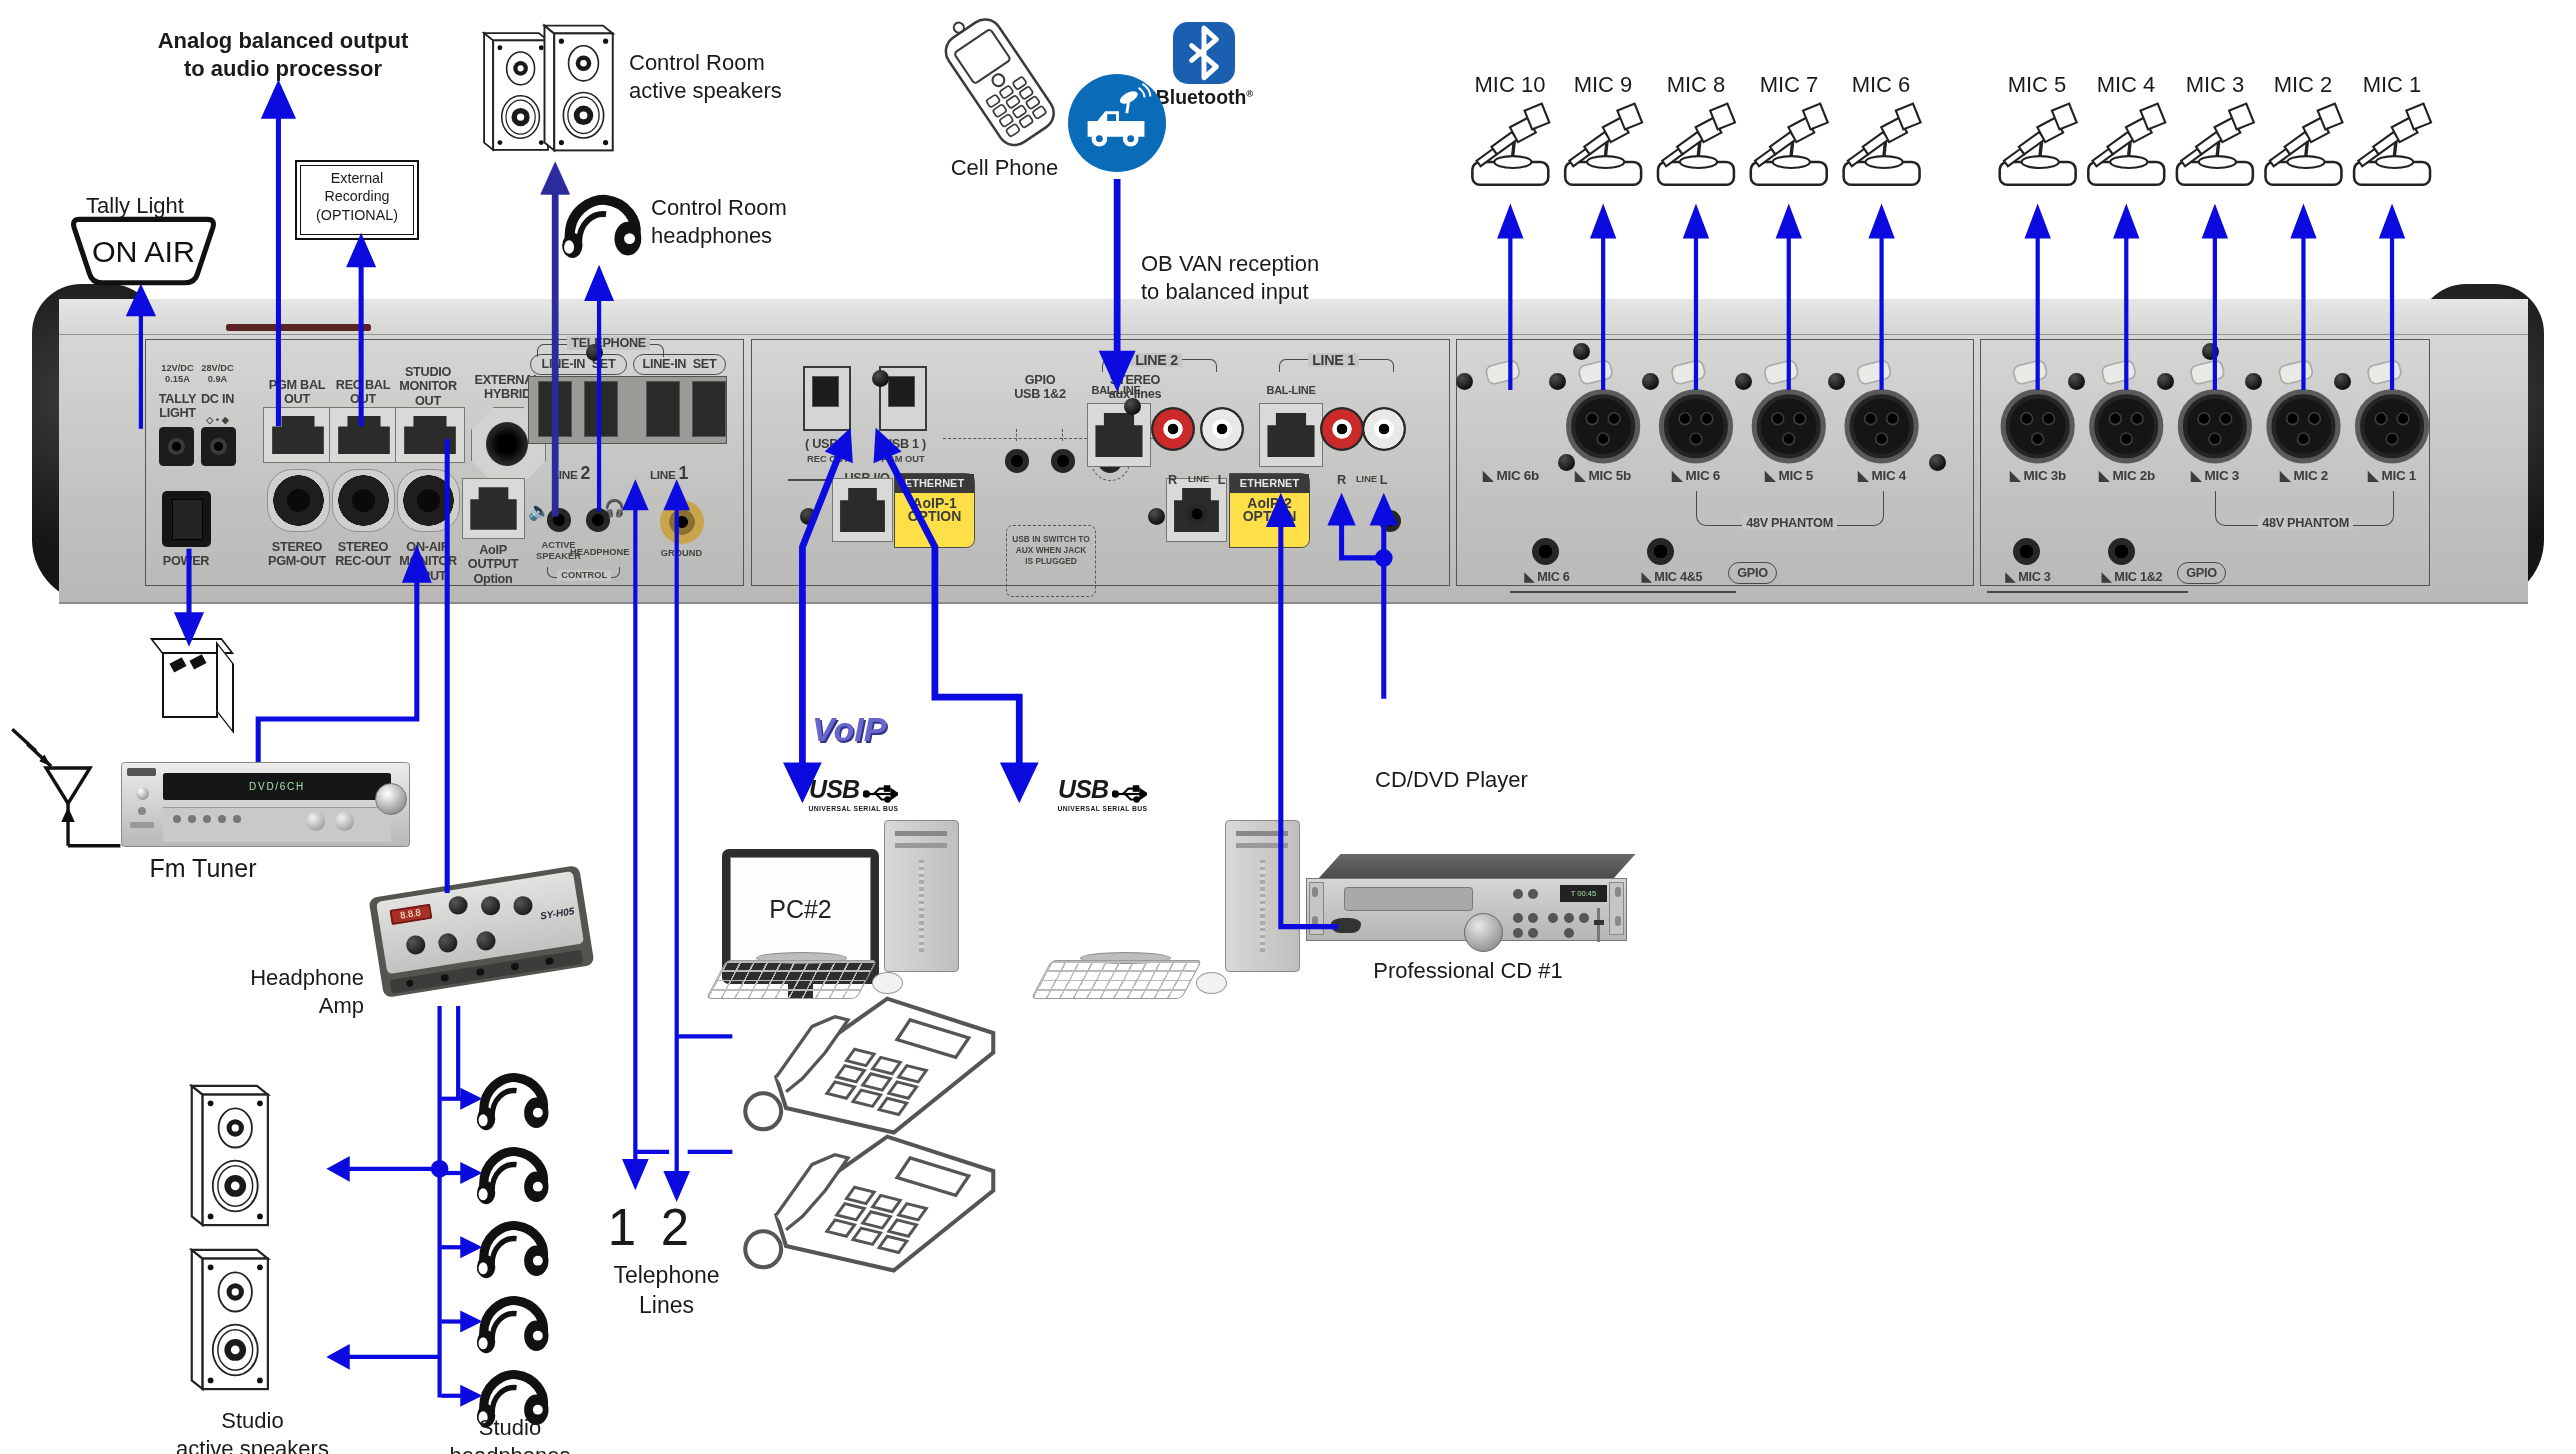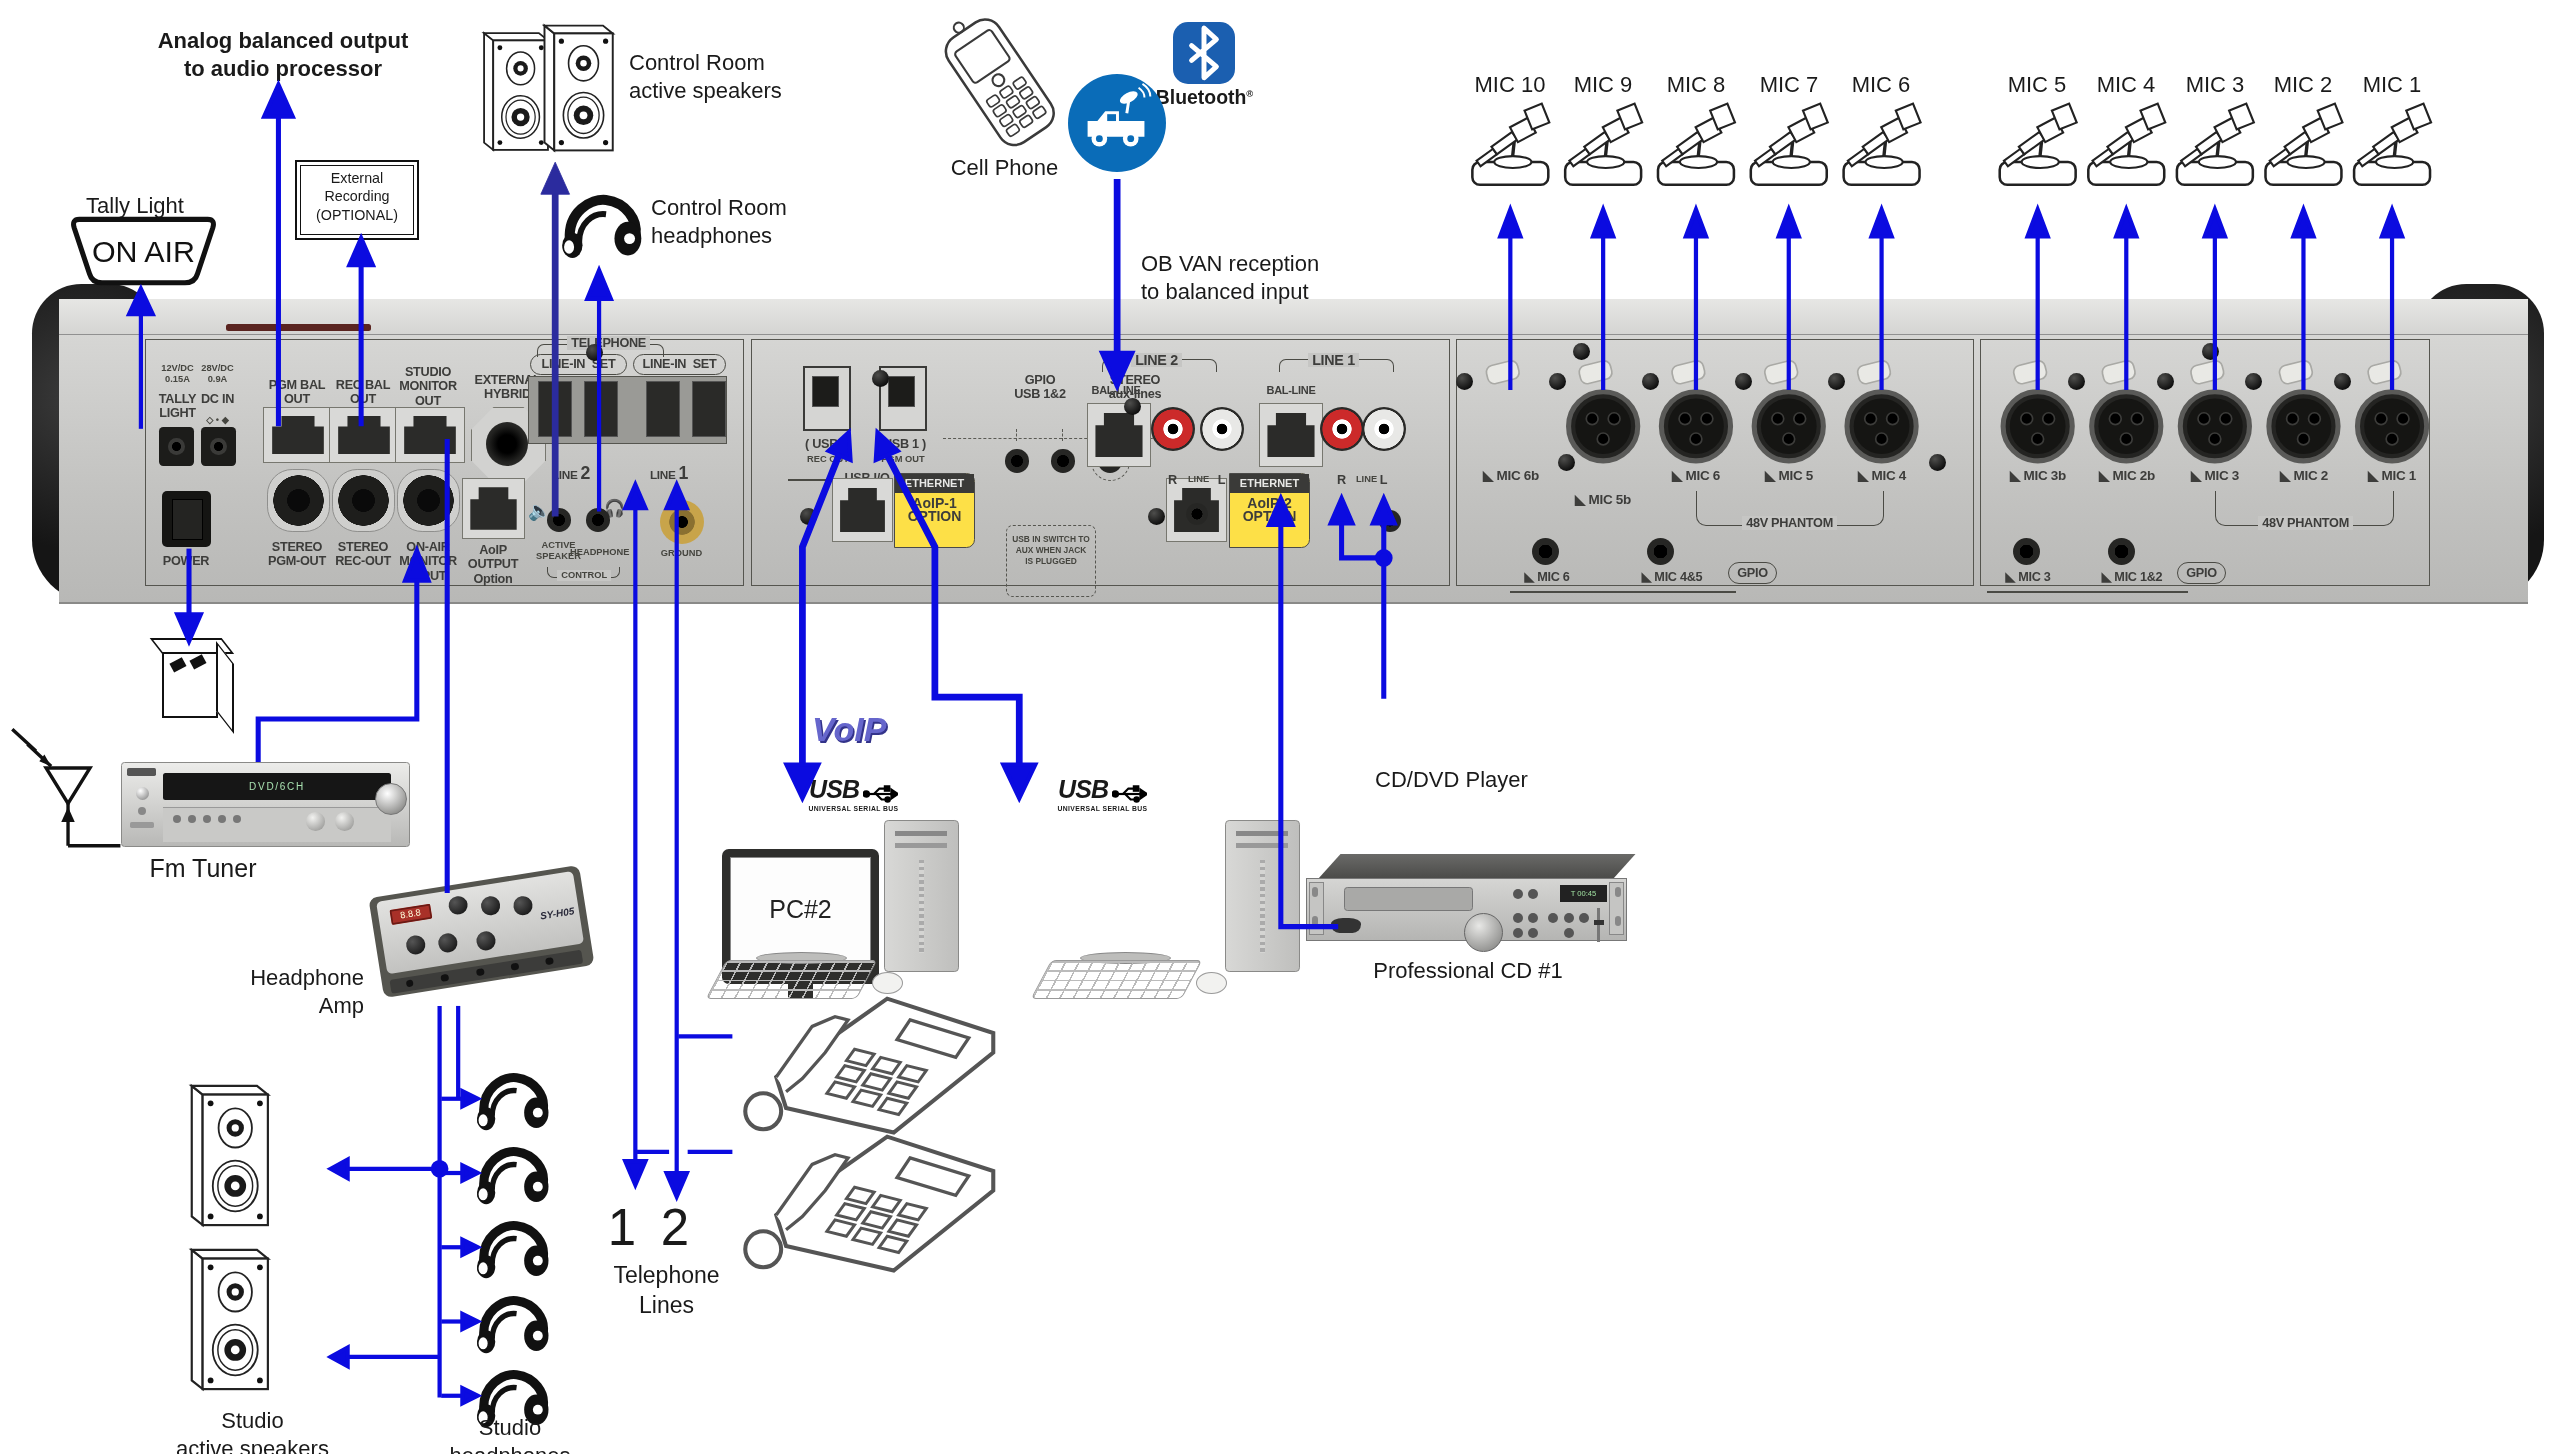--- a/index.html
+++ b/index.html
@@ -260,21 +260,21 @@
       <rect x="2202" y="430" width="38" height="22" rx="8" transform="rotate(-14 2221 441)"></rect>
       <rect x="2387" y="430" width="38" height="22" rx="8" transform="rotate(-14 2406 441)"></rect>
         <rect x="2492" y="430" width="38" height="22" rx="8" transform="rotate(-14 2511 441)"></rect>
       <rect x="2597" y="430" width="38" height="22" rx="8" transform="rotate(-14 2616 441)"></rect>
         <rect x="2702" y="430" width="38" height="22" rx="8" transform="rotate(-14 2721 441)"></rect>
       <rect x="2807" y="430" width="38" height="22" rx="8" transform="rotate(-14 2826 441)"></rect>
     </g>
   </svg>
 
   <div class="abs plbl" style="left:1477px;top:469px;width:68px;font-size:13.5px;">◣ <span>MIC 6b</span></div>
-  <div class="abs plbl" style="left:1569px;top:469px;width:68px;font-size:13.5px;margin-top:24px;">◣ <span>MIC 5b</span></div>
+  <div class="abs plbl" style="left:1569px;top:469px;width:68px;font-size:13.5px;">◣ <span>MIC 5b</span></div>
   <div class="abs plbl" style="left:1662px;top:469px;width:68px;font-size:13.5px;">◣ <span>MIC 6</span></div>
   <div class="abs plbl" style="left:1755px;top:469px;width:68px;font-size:13.5px;">◣ <span>MIC 5</span></div>
   <div class="abs plbl" style="left:1848px;top:469px;width:68px;font-size:13.5px;">◣ <span>MIC 4</span></div>
   <div class="abs plbl" style="left:2004px;top:469px;width:68px;font-size:13.5px;">◣ <span>MIC 3b</span></div>
   <div class="abs plbl" style="left:2093px;top:469px;width:68px;font-size:13.5px;">◣ <span>MIC 2b</span></div>
   <div class="abs plbl" style="left:2181px;top:469px;width:68px;font-size:13.5px;">◣ <span>MIC 3</span></div>
   <div class="abs plbl" style="left:2270px;top:469px;width:68px;font-size:13.5px;">◣ <span>MIC 2</span></div>
   <div class="abs plbl" style="left:2358px;top:469px;width:68px;font-size:13.5px;">◣ <span>MIC 1</span></div>
 
   <div class="abs" style="left:1696px;top:491px;width:186px;height:34px;border:1.7px solid #4a4a44;border-top:none;border-radius:0 0 10px 10px;"></div>

